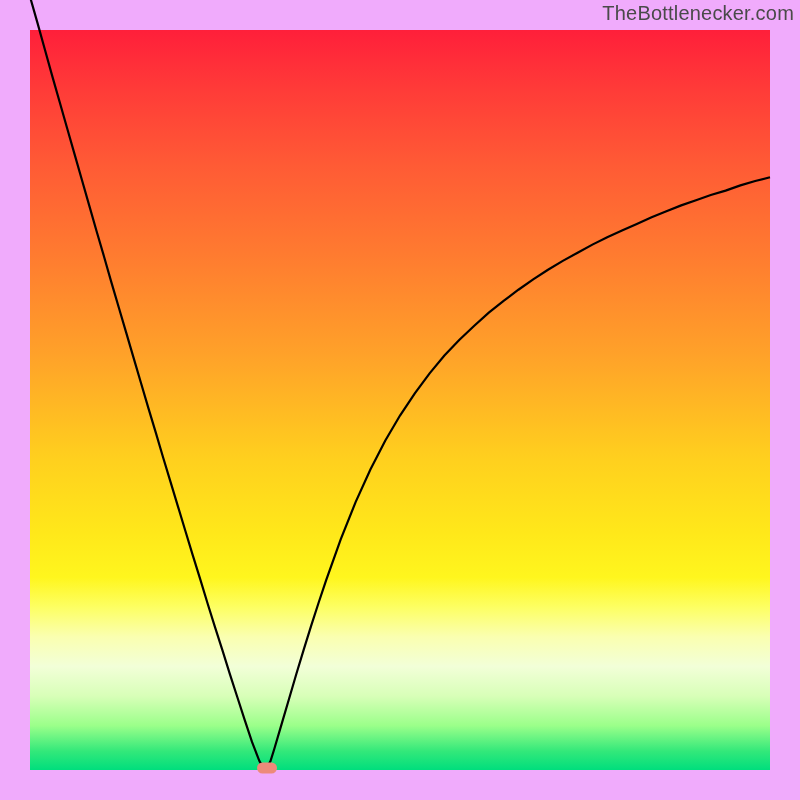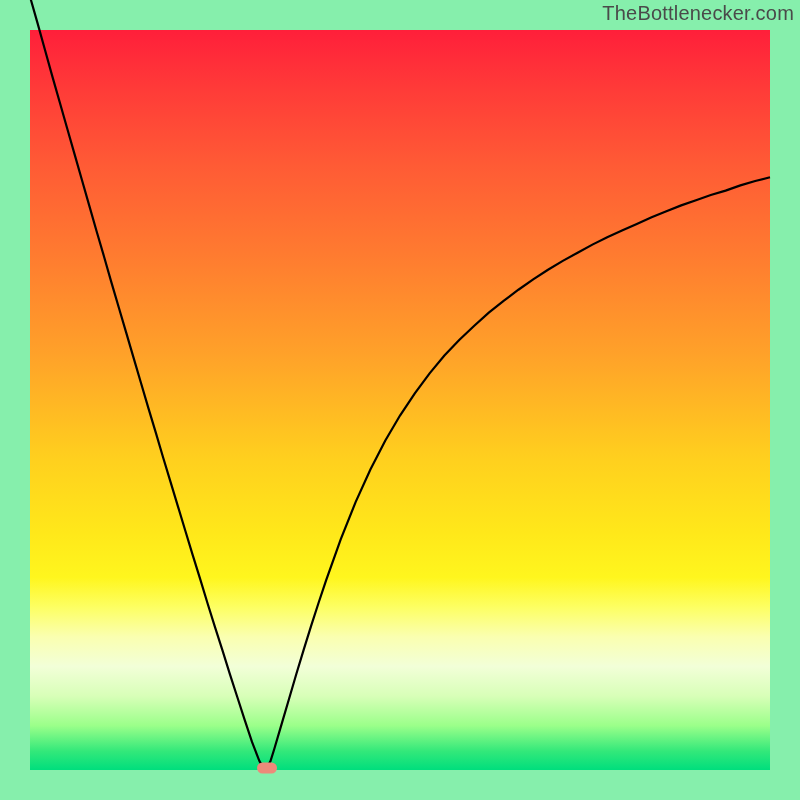--- a/index.html
+++ b/index.html
@@ -8,21 +8,21 @@
     width: 800px;
     height: 800px;
     background: #000;
     overflow: hidden;
     font-family: Arial, Helvetica, sans-serif;
   }
   .frame {
     position: absolute;
     width: 800px;
     height: 800px;
-    background: #86efac;
+    background: #f0abfc;
   }
   .plot-area {
     position: absolute;
     left: 30px;
     top: 30px;
     width: 740px;
     height: 740px;
     
     background: linear-gradient(to bottom,
       #ff1f3a 0%,

